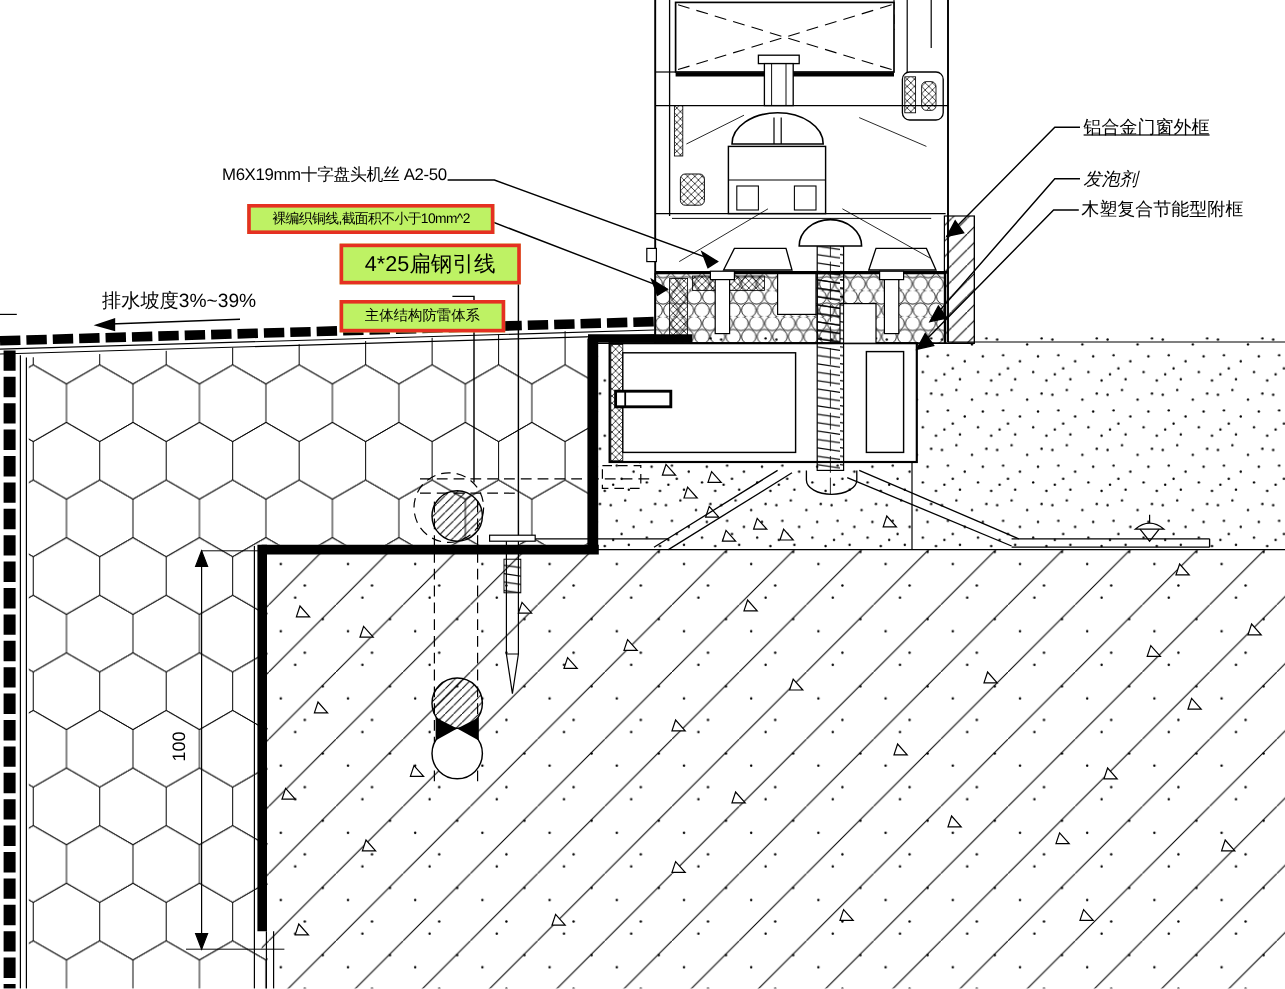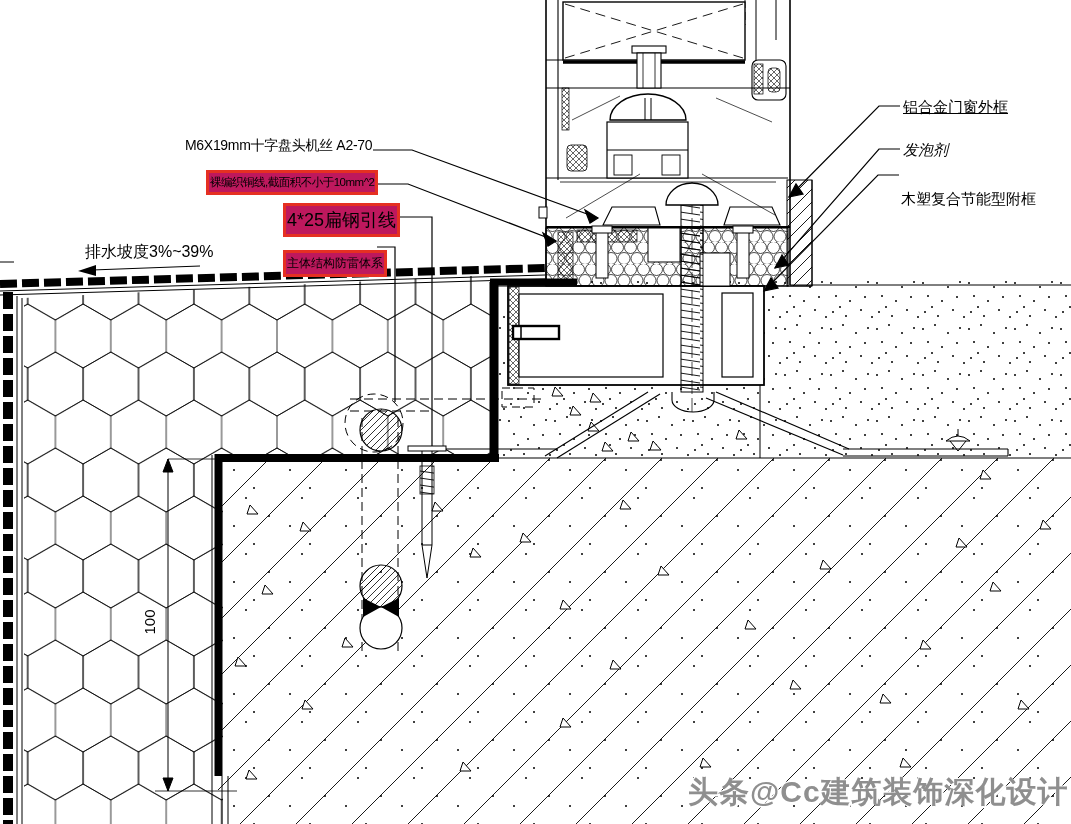--- a/index.html
+++ b/index.html
@@ -1,21 +1,21 @@
 <!DOCTYPE html>
 <html><head>
 <meta charset="utf-8">
 <style>
   html,body{margin:0;padding:0;background:#fff;}
   #page{position:relative;width:1071px;height:824px;background:#fff;overflow:hidden;
         font-family:"Liberation Sans","DejaVu Sans",sans-serif;}
   #cad{position:absolute;left:0;top:0;}
   .lbl{position:absolute;color:#000;white-space:nowrap;line-height:1.15;}
-  .redbox{position:absolute;border:3px solid #e53022;background:#be185d;color:#000;
-          padding:2px 1px;white-space:nowrap;}
+  .redbox{position:absolute;border:3px solid #e53022;background:#bef264;color:#000;
+          padding:2px 18px;white-space:nowrap;}
   .dim{position:absolute;transform:rotate(-90deg);transform-origin:center;}
   .watermark{position:absolute;left:688px;top:772px;font-size:30px;font-weight:bold;
              color:#8f8f8f;letter-spacing:1px;
              text-shadow:1.5px 1.5px 0 #ffffff,-1px -1px 0 #ffffff,2px 2px 1px #ffffff;}
 </style>
 </head>
 <body>
 
 <div id="page">
 
@@ -296,33 +296,32 @@
 
   <g stroke="#000">
     <line x1="168" y1="459" x2="168" y2="791" stroke-width="1"></line>
     <line x1="168" y1="459" x2="238" y2="459" stroke-width="0.8"></line>
     <line x1="155" y1="791" x2="237" y2="791" stroke-width="0.8"></line>
     <path d="M168,459 L163,472 L173,472 Z" fill="#000"></path>
     <path d="M168,791 L163,778 L173,778 Z" fill="#000"></path>
   </g>
 </svg>
 
-<div class="lbl" style="left:185px;top:137px;font-size:14px;letter-spacing:-0.3px;">M6X19mm十字盘头机丝 A2-70</div>
+<div class="lbl" style="left:185px;top:137px;font-size:14px;letter-spacing:-0.3px;">M6X19mm十字盘头机丝 A2-50</div>
 
 <div class="redbox" style="left:206px;top:170px;font-size:11.5px;letter-spacing:-0.5px;">裸编织铜线,截面积不小于10mm^2</div>
 
 <div class="redbox" style="left:283px;top:203px;font-size:18px;">4*25扁钢引线</div>
 
 <div class="redbox" style="left:283px;top:250px;font-size:12px;">主体结构防雷体系</div>
 
 <div class="lbl" style="left:85px;top:243px;font-size:16px;">排水坡度3%~39%</div>
 
 <div class="lbl" style="left:903px;top:98px;font-size:15px;text-decoration:underline;">铝合金门窗外框</div>
 
 <div class="lbl" style="left:903px;top:141px;font-size:15px;font-style:italic;">发泡剂</div>
 
-<div class="lbl" style="left:901px;top:166px;font-size:15px;margin-top:24px;">木塑复合节能型附框</div>
+<div class="lbl" style="left:901px;top:166px;font-size:15px;">木塑复合节能型附框</div>
 
 <div class="lbl dim" style="left:138px;top:605px;width:40px;height:34px;font-size:15px;text-align:center;">100</div>
 
-<div class="watermark">头条@Cc建筑装饰深化设计</div>
 
 </div>
 
 </body></html>

